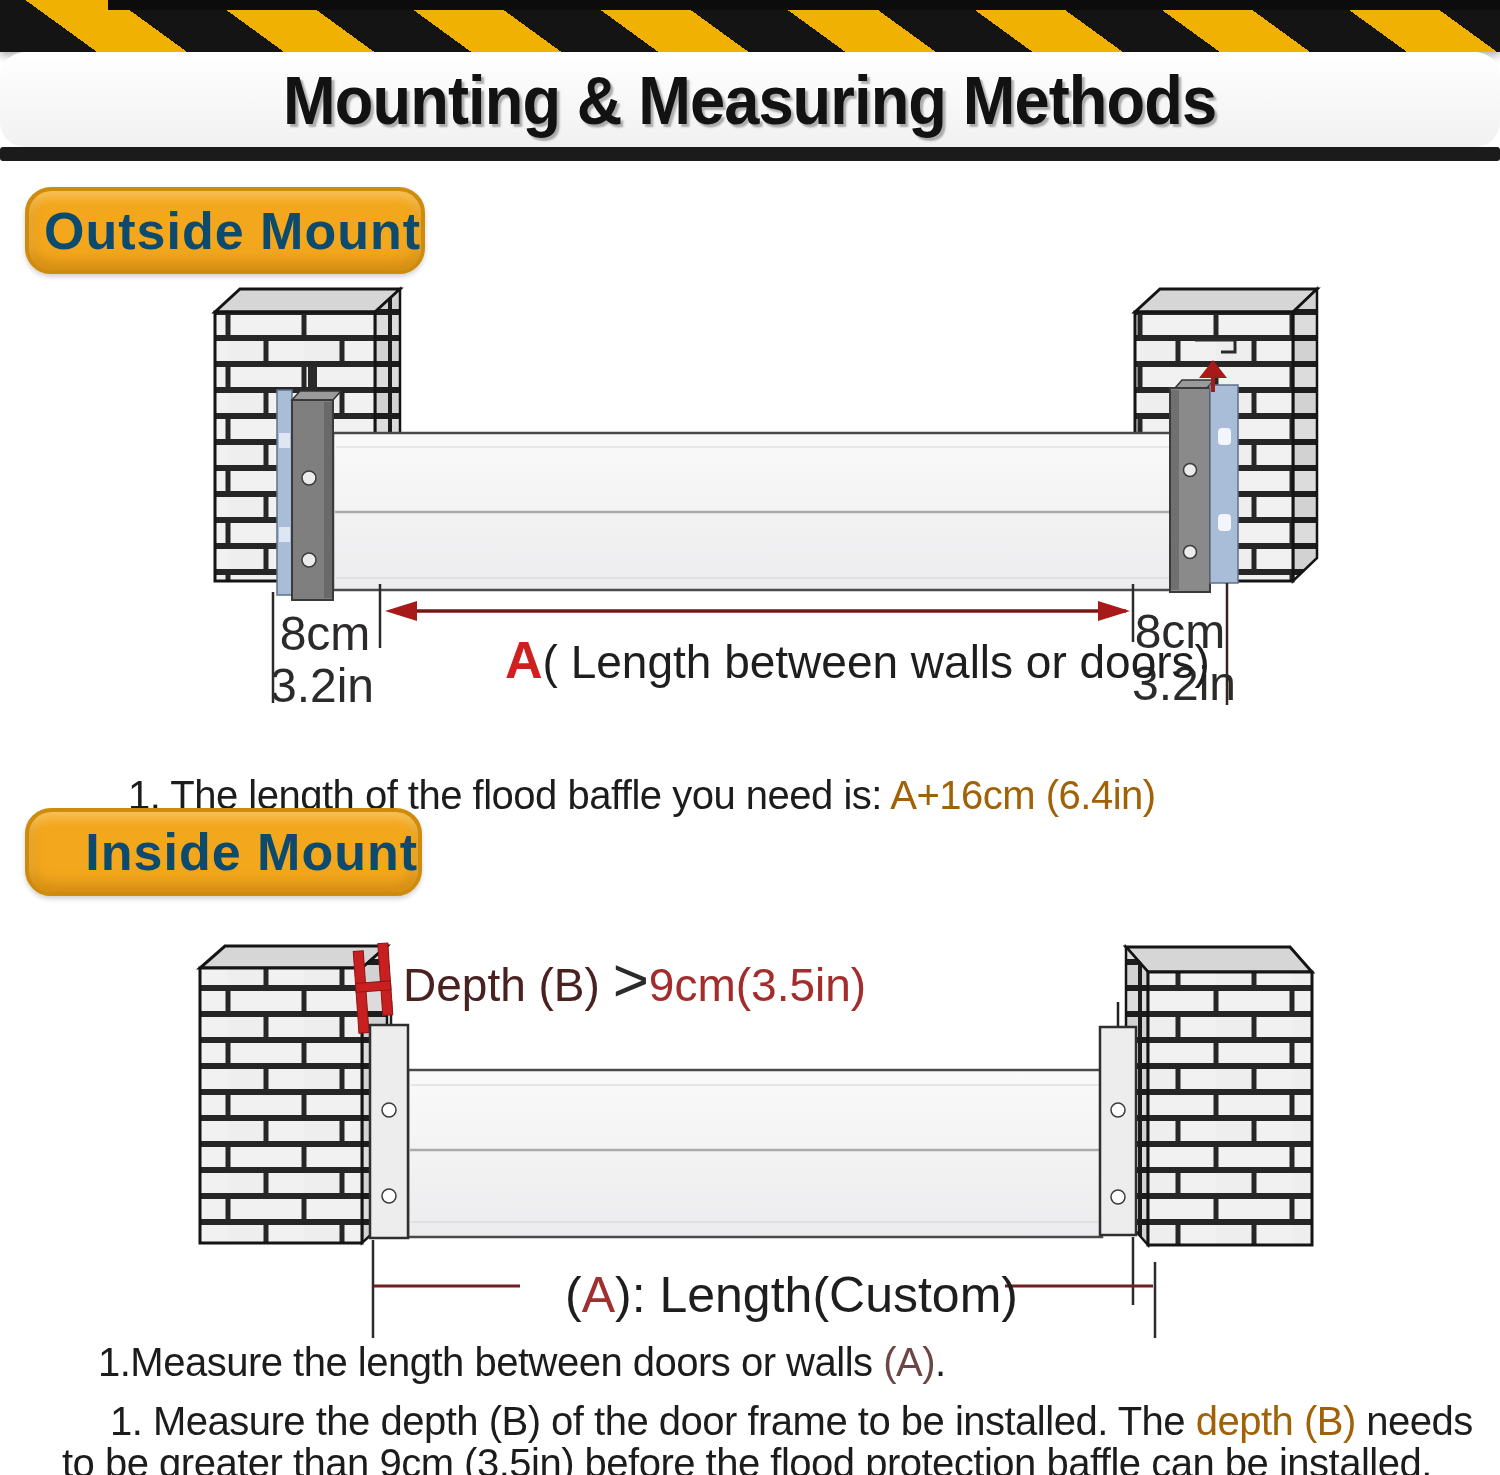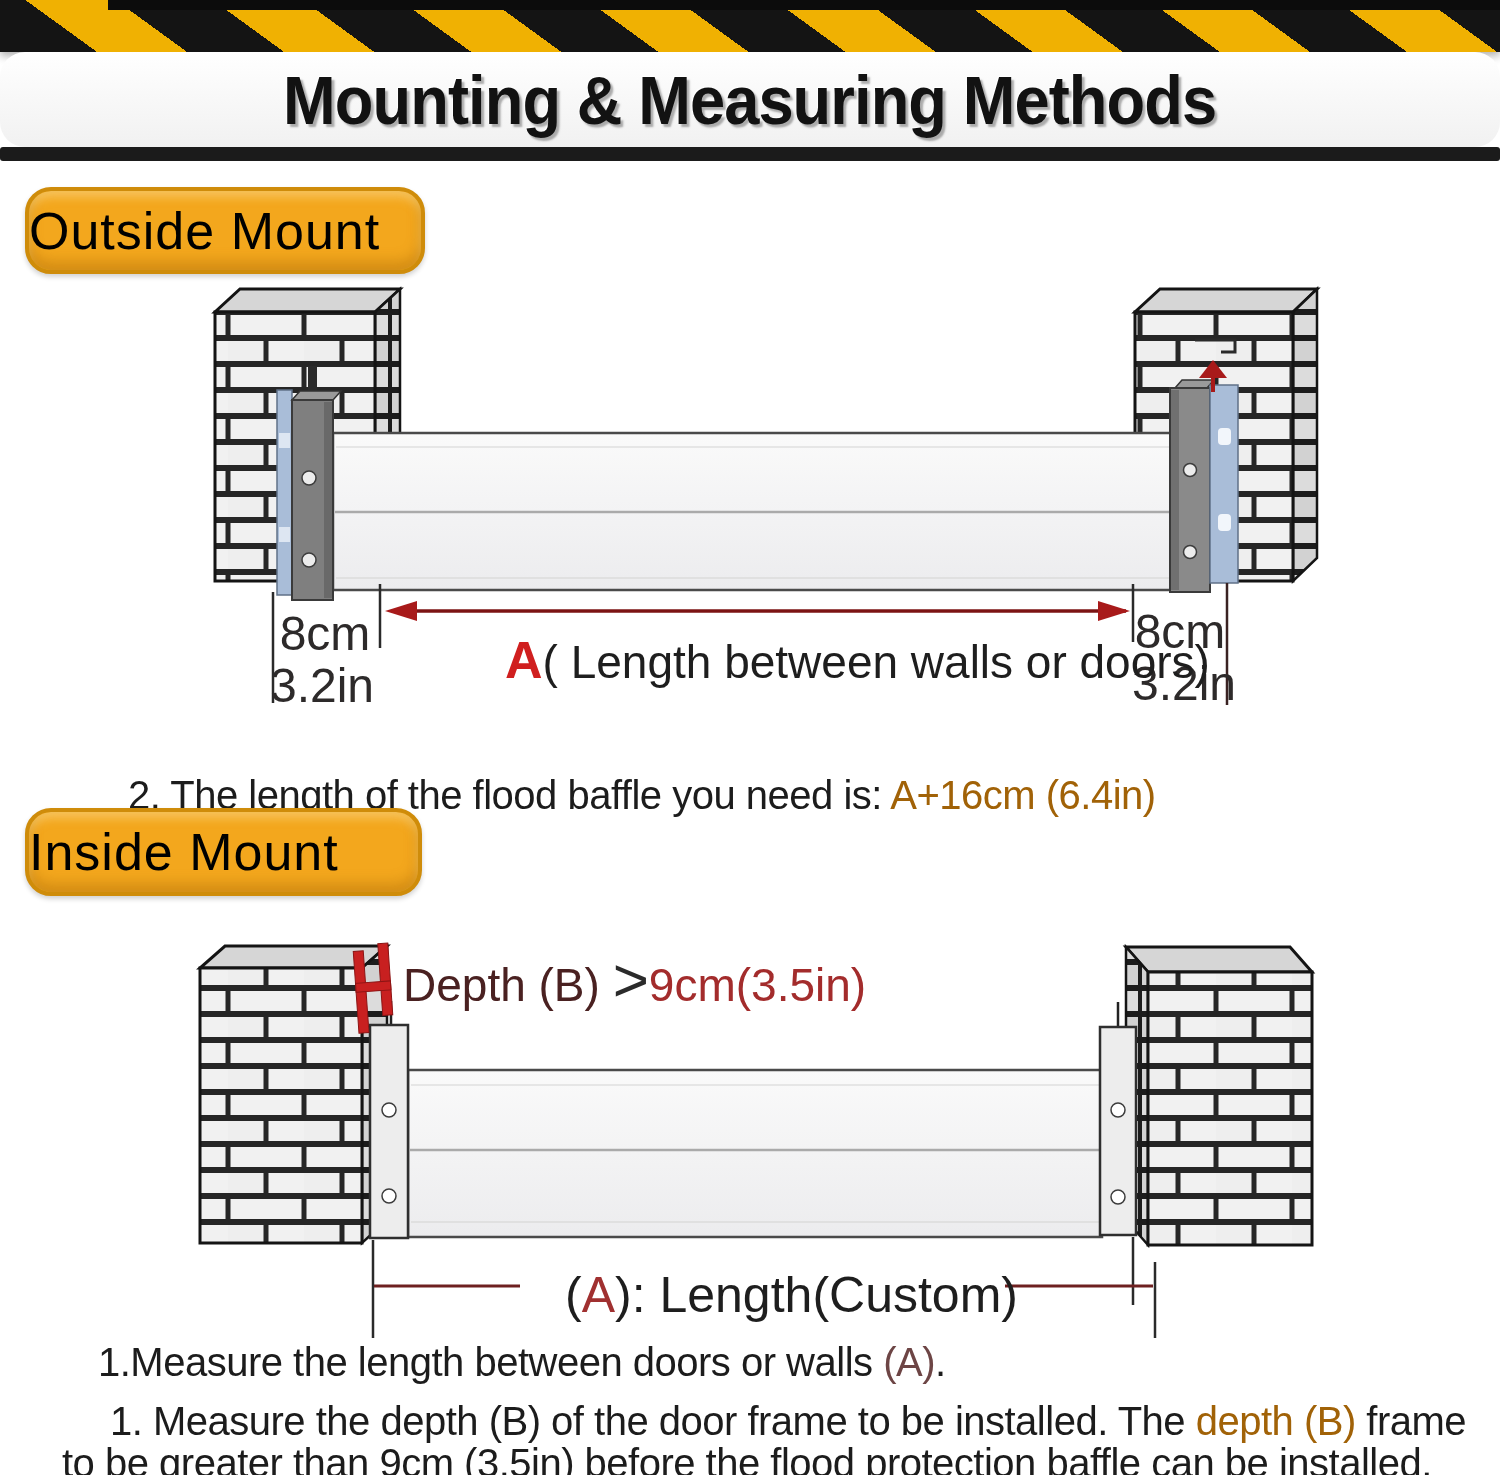--- a/index.html
+++ b/index.html
@@ -22,23 +22,24 @@
   .main-title{
     font-size:68px;font-weight:bold;letter-spacing:-1px;color:#121212;
     transform:scaleX(0.93);white-space:nowrap;
     text-shadow:3px 3px 2px rgba(110,110,110,.55), -1px -1px 0 rgba(255,255,255,.9);
   }
   .title-divider{position:absolute;left:0;top:147px;width:1500px;height:14px;background:#1b1b1b;border-radius:3px;}
   
   .badge{
     position:absolute;box-sizing:border-box;background:#f3a71d;
     border:4px solid #cf8c0a;border-radius:26px;
-    display:flex;align-items:center;justify-content:flex-start;
-    font-size:52px;color:#000000;letter-spacing:1px;
+    display:flex;align-items:center;justify-content:flex-end;
+    font-size:52px;color:#0c4a6e;letter-spacing:1px;
     box-shadow:inset 0 -8px 14px rgba(150,90,0,.35), inset 0 6px 10px rgba(255,230,160,.5), 0 3px 5px rgba(0,0,0,.18);
+    font-weight:bold;
   }
   .badge-outside{left:25px;top:187px;width:400px;height:87px;}
   .badge-inside{left:25px;top:808px;width:397px;height:88px;}
   
   .diagram{position:absolute;left:0;}
   svg text{font-family:"Liberation Sans","DejaVu Sans",sans-serif;}
   .dim-txt{font-size:48px;fill:#2d2a2a;}
   .dim-a{font-size:52px;font-weight:bold;fill:#d01f1f;}
   .dim-rest{font-size:46px;fill:#1e1e1e;}
   .depth-name{font-size:46px;fill:#4a2121;}
@@ -141,21 +142,21 @@
       <polygon points="385,611 417,601 417,621" fill="#a81a1a"></polygon>
       <polygon points="1130,611 1098,601 1098,621" fill="#a81a1a"></polygon>
       <text x="325" y="650" text-anchor="middle" class="dim-txt">8cm</text>
       <text x="322" y="702" text-anchor="middle" class="dim-txt">3.2in</text>
       <text x="1180" y="648" text-anchor="middle" class="dim-txt">8cm</text>
       <text x="1184" y="700" text-anchor="middle" class="dim-txt">3.2in</text>
       <text x="505" y="678"><tspan class="dim-a">A</tspan><tspan class="dim-rest">( Length between walls or doors)</tspan></text>
     </g>
   </svg>
 
-  <div class="step" style="left:128px;top:773px"><span>2. The length of the flood baffle you need is: </span><span class="accent">A+16cm (6.4in)</span><span></span></div>
+  <div class="step" style="left:128px;top:773px"><span>1. The length of the flood baffle you need is: </span><span class="accent">A+16cm (6.4in)</span><span></span></div>
 
   <div class="badge badge-inside">
     <span>Inside Mount</span>
   </div>
 
   <svg class="diagram" style="top:938px" width="1500" height="402" viewBox="0 938 1500 402">
     <defs>
       <pattern id="brickFrontB" width="76" height="52" patternUnits="userSpaceOnUse">
         <rect width="76" height="52" fill="#262626"></rect>
         <rect x="2.5" y="3" width="71" height="20" fill="#f1f1f1"></rect>
@@ -218,16 +219,16 @@
       <line x1="373" y1="1240" x2="373" y2="1338" stroke="#2a2a2a" stroke-width="2.5"></line>
       <line x1="1133" y1="1237" x2="1133" y2="1305" stroke="#2a2a2a" stroke-width="2.5"></line>
       <line x1="1155" y1="1262" x2="1155" y2="1338" stroke="#2a2a2a" stroke-width="2.5"></line>
       <line x1="374" y1="1286" x2="520" y2="1286" stroke="#6e2020" stroke-width="3"></line>
       <line x1="1005" y1="1286" x2="1153" y2="1286" stroke="#6e2020" stroke-width="3"></line>
       <text x="565" y="1312"><tspan class="len-txt">(</tspan><tspan class="len-txt len-a">A</tspan><tspan class="len-txt">): Length(Custom)</tspan></text>
     </g>
   </svg>
 
   <div class="step" style="left:98px;top:1340px"><span>1.Measure the length between doors or walls </span><span class="soft">(A)</span><span>.</span></div>
-  <div class="step" style="left:110px;top:1399px"><span>1. Measure the depth (B) of the door frame to be installed. The </span><span class="accent">depth (B)</span><span> frame</span></div>
+  <div class="step" style="left:110px;top:1399px"><span>1. Measure the depth (B) of the door frame to be installed. The </span><span class="accent">depth (B)</span><span> needs</span></div>
   <div class="step" style="left:62px;top:1441px"><span>to be greater than 9cm (3.5in) before the flood protection baffle can be installed.</span></div>
 
 </div>
 
 </body></html>

